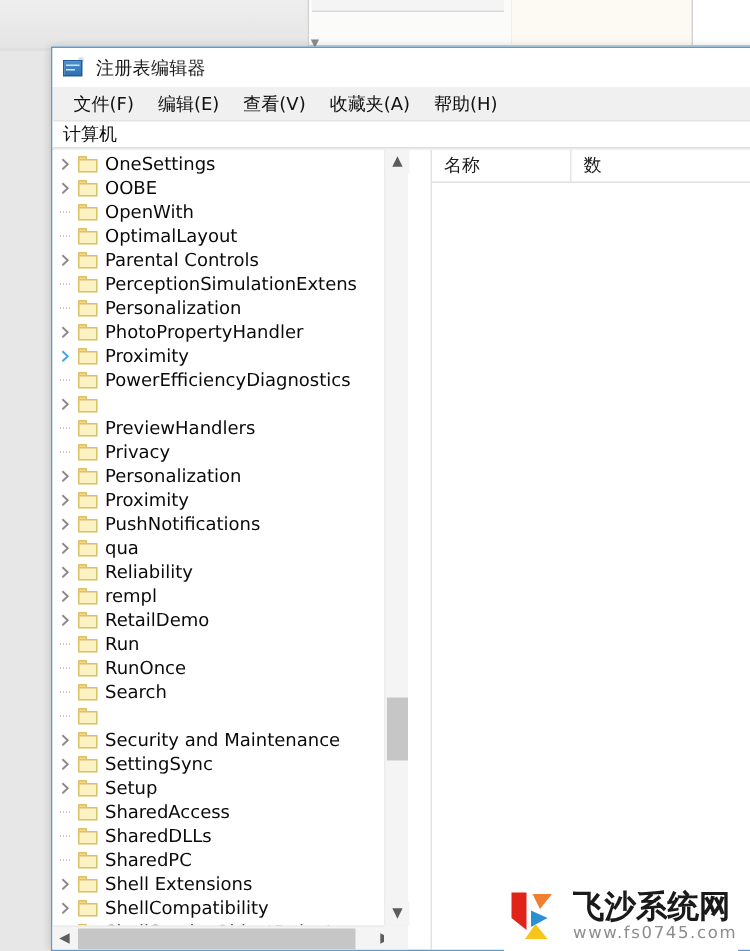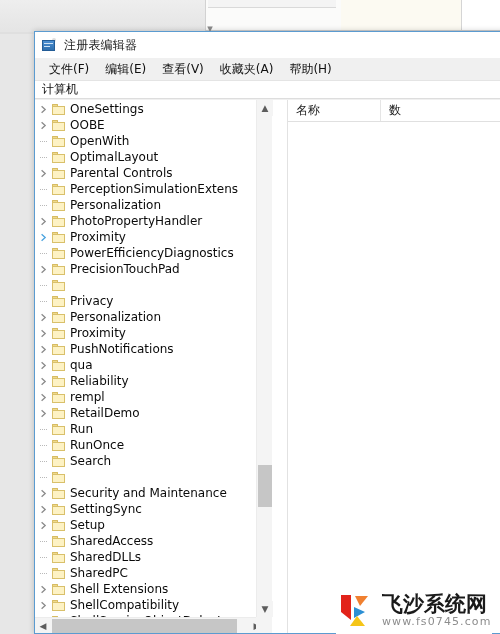--- a/index.html
+++ b/index.html
@@ -264,29 +264,29 @@
             <div class="tree-row" style="padding-left: 88px;">
               <div class="twisty">
                 <svg width="9" height="9" viewBox="0 0 9 9">
                   <path d="M2.6 1.2 L6.2 4.5 L2.6 7.8" fill="none" stroke="#8b8b8b" stroke-width="1.3"></path>
                 </svg>
               </div>
               <div class="folder">
                 <div class="tab"></div>
                 <div class="body"></div>
               </div>
-              <div class="node-label">PrecisionTouchPad</div>
             </div>
             <div class="hguide" style="left: 93px; top: 184px; position: absolute;"></div>
             <div class="tree-row" style="padding-left: 88px;">
               <div class="twisty"></div>
               <div class="folder">
                 <div class="tab"></div>
                 <div class="body"></div>
               </div>
+              <div class="node-label">PreviewHandlers</div>
             </div>
             <div class="hguide" style="left: 93px; top: 200px; position: absolute;"></div>
             <div class="tree-row" style="padding-left: 88px;">
               <div class="twisty"></div>
               <div class="folder">
                 <div class="tab"></div>
                 <div class="body"></div>
               </div>
               <div class="node-label">Privacy</div>
             </div>

